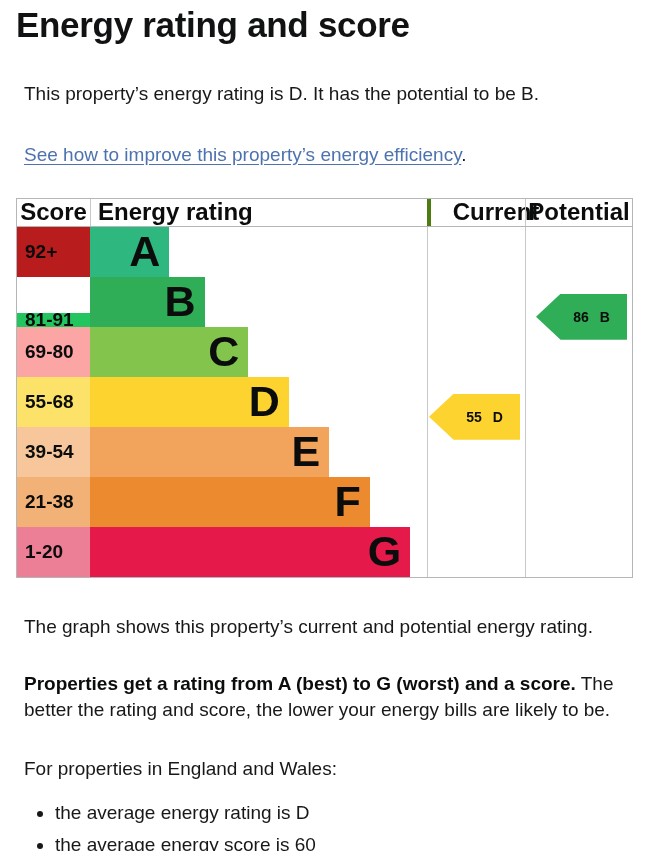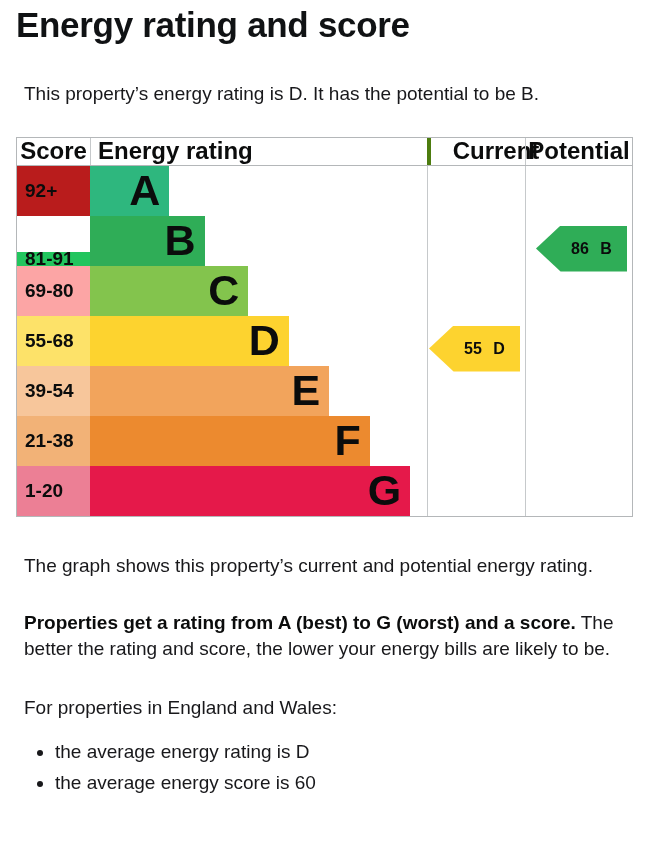--- a/index.html
+++ b/index.html
@@ -62,27 +62,27 @@
     box-sizing:border-box;
     padding-right:9px;
     font-weight:700;font-size:43px;line-height:1;
     color:#0b0c0c;
   }
   .current-cell{width:98px;border-left:1px solid #c6c9cb;box-sizing:border-box;position:relative;}
   .potential-cell{flex:1;border-left:1px solid #c6c9cb;box-sizing:border-box;position:relative;}
 
   .arrow{
     position:absolute;
-    top:10px;right:5px;
+    top:17px;right:5px;
     width:91px;height:46px;
     clip-path:polygon(0 50%,27% 0,100% 0,100% 100%,27% 100%);
     display:flex;align-items:center;justify-content:center;
     box-sizing:border-box;
     padding-left:20px;
-    font-weight:700;font-size:16px;
+    font-weight:700;font-size:14px;
     word-spacing:7px;
     color:#0b0c0c;
   }
 
   
   .caption{margin-top:36px;color:#18181b;}
   .explain{margin-top:32px;line-height:26px;color:#18181b;}
   .explain b{color:#0b0c0c;}
   .region{margin-top:33px;color:#18181b;}
   ul.averages{
@@ -95,20 +95,21 @@
 </style>
 </head>
 <body>
 
 <div class="page">
 
   <h1 class="page-title">Energy rating and score</h1>
 
   <p class="summary">This property’s energy rating is D. It has the potential to be B.</p>
 
+  <p class="link-line"><a class="improve-link" href="#">See how to improve this property’s energy efficiency</a><span class="link-suffix">.</span></p>
 
   <div class="epc-table">
     <div class="hrow">
       <div class="hcell score-h">Score</div>
       <div class="hcell rating-h">Energy rating</div>
       <div class="hcell current-h">Current</div>
       <div class="hcell potential-h">Potential</div>
     </div>
 
     <div class="brow">

